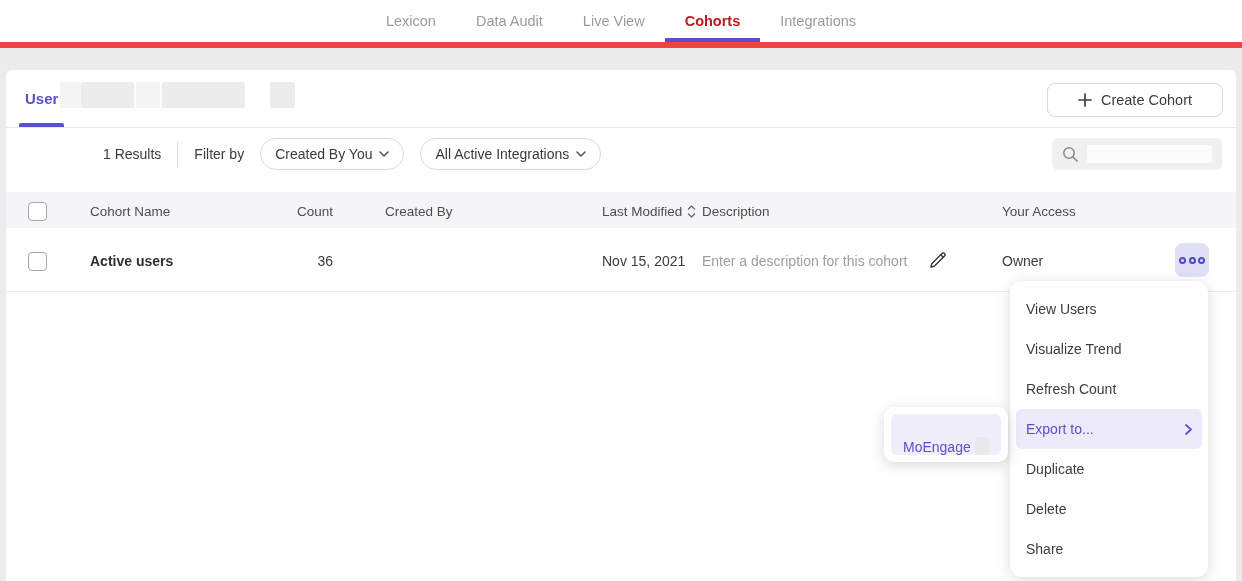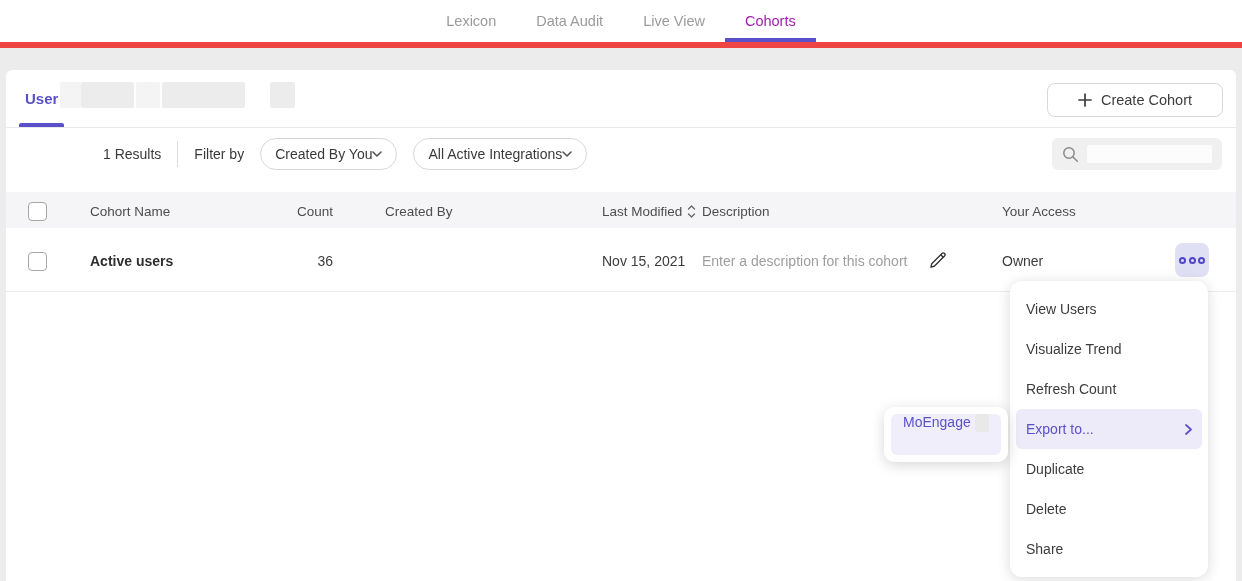--- a/index.html
+++ b/index.html
@@ -15,21 +15,21 @@
   
   .topnav {
     position:absolute; top:0; left:0; right:0; height:48px;
     background:#fff; display:flex; justify-content:center; align-items:stretch;
     border-bottom:6px solid #ef4444;
   }
   .topnav-tab {
     padding:0 20px; display:flex; align-items:center;
     font-size:14.5px; color:#9b9b9b; cursor:pointer; position:relative;
   }
-  .topnav-tab.active { color:#a21caf; font-weight:normal; }
+  .topnav-tab.active { color:#b91c1c; font-weight:bold; }
   .topnav-tab.active::after {
     content:""; position:absolute; left:0; right:0; bottom:0; height:4px;
     background:#5a50c9;
   }
   
   .panel {
     position:absolute; left:6px; right:6px; top:70px; bottom:0;
     background:#fff; border-radius:6px 6px 0 0;
   }
   .tabs-row { position:relative; height:58px; border-bottom:1px solid #e9e9e9; }
@@ -56,21 +56,21 @@
   .filter-row .left {
     position:absolute; left:56px; top:0; bottom:0;
     display:flex; align-items:center; gap:16px;margin-left:41px;
   }
   .results { color:#3a3a3a; }
   .vdiv { width:1px; height:26px; background:#dcdcdc; }
   .filter-by { color:#3a3a3a; }
   .pill {
     height:32px; padding:0 14px; background:#fff;
     border:1px solid #d8d8d8; border-radius:16px;
-    display:flex; align-items:center; gap:0;
+    display:flex; align-items:center; gap:7px;
     font-family:inherit; font-size:14px; color:#3a3a3a; cursor:pointer;
   }
   .search-box {
     position:absolute; right:14px; top:10px; width:170px; height:32px;
     background:#f0f0f1; border-radius:6px;
     display:flex; align-items:center; padding:0 10px; gap:8px; cursor:text;
   }
   .search-box .redact { flex:1; height:18px; background:rgba(255,255,255,.8); }
   
   .thead {
@@ -123,34 +123,35 @@
   }
   
   .submenu {
     position:absolute; left:884px; top:407px; width:124px;
     background:#fff; border-radius:10px;
     box-shadow:0 3px 14px rgba(0,0,0,.16);
     padding:7px; z-index:30;
   }
   .submenu-item {
     height:41px; background:#f1eefb; border-radius:6px;
-    display:flex; align-items:flex-start; padding:0 12px; gap:4px;
+    display:flex; align-items:flex-end; padding:0 12px; gap:4px;
     color:#5a50c9; font-size:14px; cursor:pointer;
   }
   .submenu-item .redact { width:36px; height:18px; background:#e9e9e9; }
   svg { display:block; }
 </style>
 </head>
 <body>
 
 <header class="topnav">
   <div class="topnav-tab">Lexicon</div>
   <div class="topnav-tab">Data Audit</div>
   <div class="topnav-tab">Live View</div>
   <div class="topnav-tab active">Cohorts</div>
+  <div class="topnav-tab">Integrations</div>
 </header>
 
 <main class="panel">
 
   <div class="tabs-row">
     <div class="user-tab">
       <span>User</span>
     </div>
     <div class="redact light" style="left:54px;  width:21px;"></div>
     <div class="redact" style="left:75px;  width:53px;"></div>

